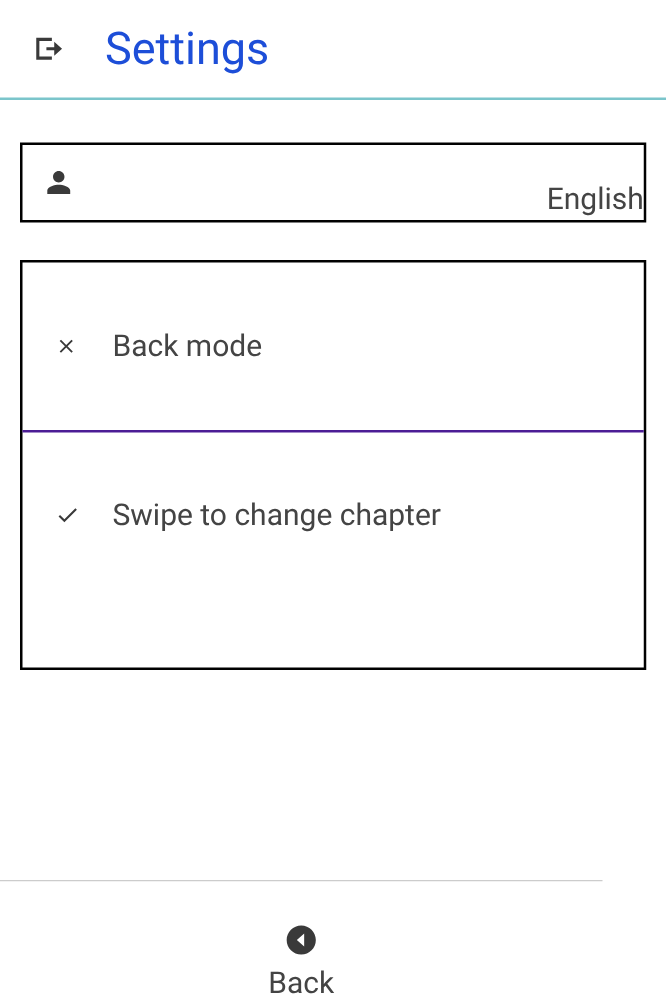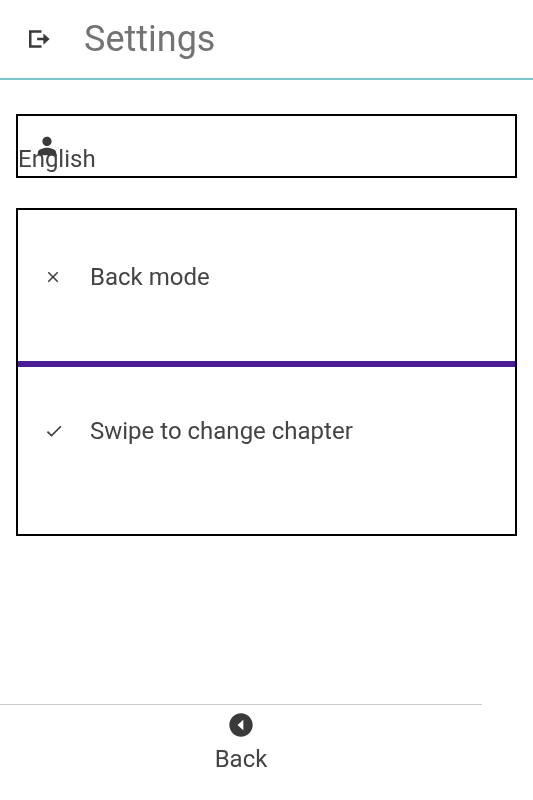--- a/index.html
+++ b/index.html
@@ -12,21 +12,21 @@
   .header-icon {
     display: inline-flex;
     align-items: center;
     justify-content: center;
     width: 34px;
     height: 34px;
     margin-right: 28px;
   }
   .header-title {
     font-size: 36px;
-    color: #737373;
+    color: #1d4ed8;
     font-weight: 400;
   }
   .header-divider {
     height: 2px;
     background: #7bc5cb;
     width: 100%;
   }
   .content {
     padding: 34px 16px 0 16px;
   }
@@ -40,42 +40,41 @@
     cursor: pointer;
   }
   .option-row .person-icon {
     position: absolute;
     left: 18px;
     display: flex;
     align-items: center;
   }
   .option-row .option-label {
     flex: 1;
-    text-align: left;
+    text-align: right;
     font-size: 24px;
     color: #444;
     margin-top: 26px;
   }
   .panel {
     border: 2px solid #000;
     margin-top: 14px;
     height: 328px;
     display: flex;
     flex-direction: column;
   }
   .panel-item {
     display: flex;
     align-items: center;
     padding: 0 26px;
     height: 134px;
     cursor: pointer;
   }
   .panel-item + .panel-item {
-    border-top: 6px solid #4c1d95;
-    margin-top: 17px;
+    border-top: 2px solid #4c1d95;
   }
   .panel-item .status-icon {
     width: 26px;
     display: flex;
     align-items: center;
     margin-right: 20px;
   }
   .panel-item .panel-label {
     font-size: 24px;
     color: #444;
@@ -83,21 +82,21 @@
   .footer {
     position: absolute;
     bottom: 0;
     left: 0;
     width: 482px;
     height: 96px;
     border-top: 1px solid #ccc;
     display: flex;
     flex-direction: column;
     align-items: center;
-    justify-content: flex-start;
+    justify-content: flex-end;
     cursor: pointer;
     padding-top: 6px;
   }
   .footer .back-icon {
     margin-bottom: 2px;
   }
   .footer .back-label {
     font-size: 24px;
     color: #444;
   }

